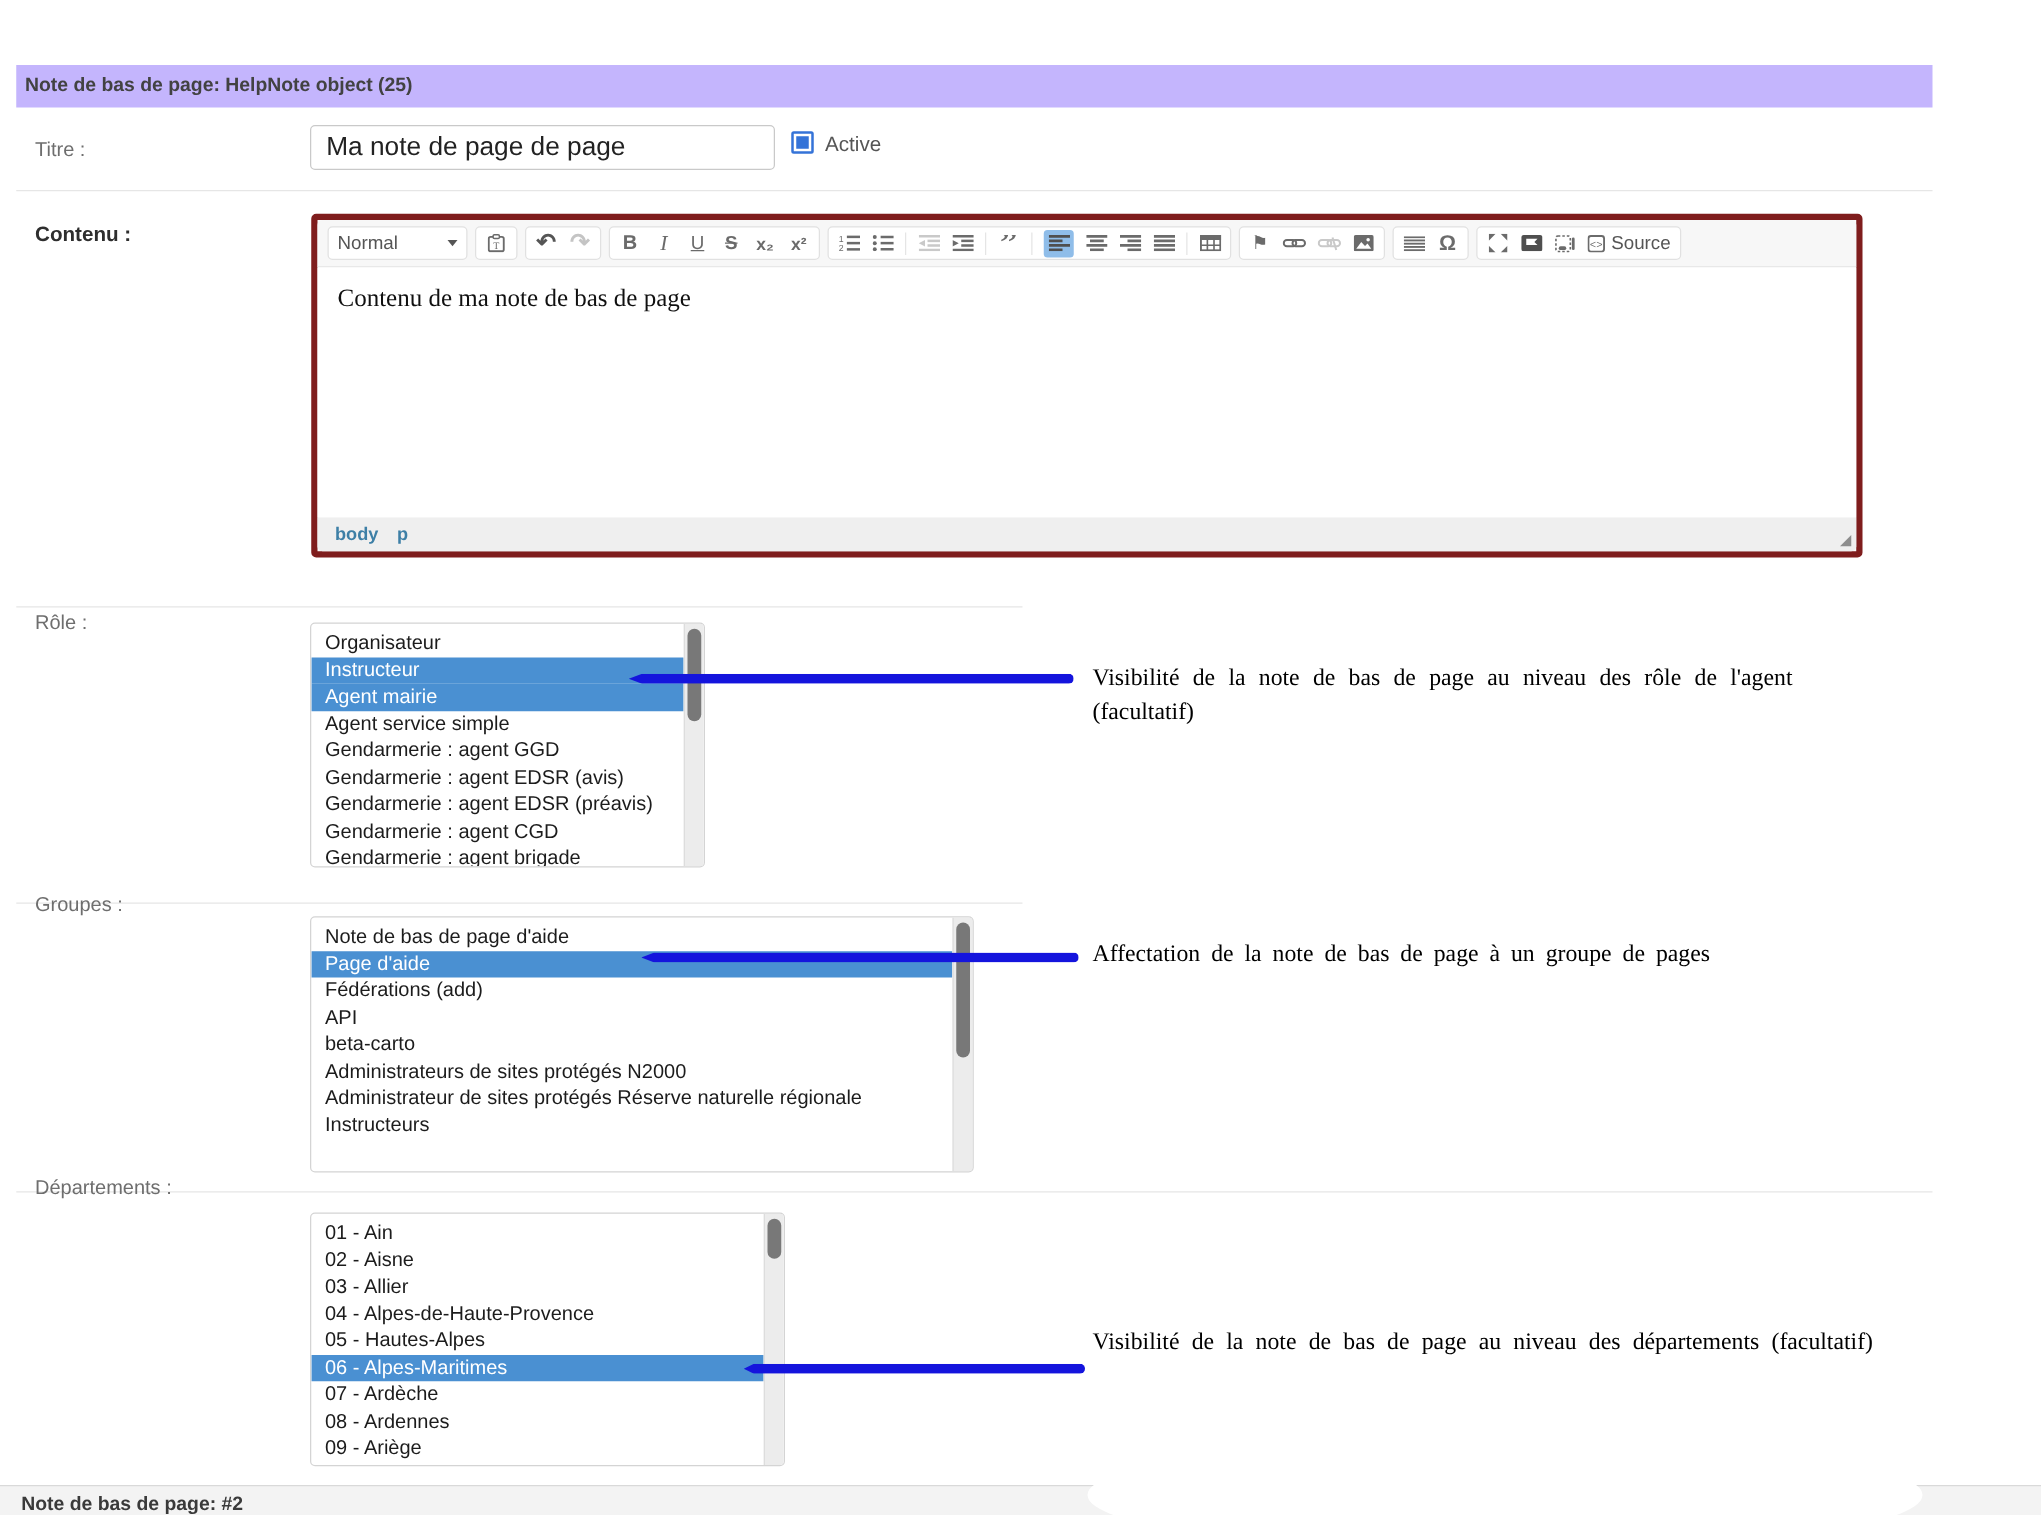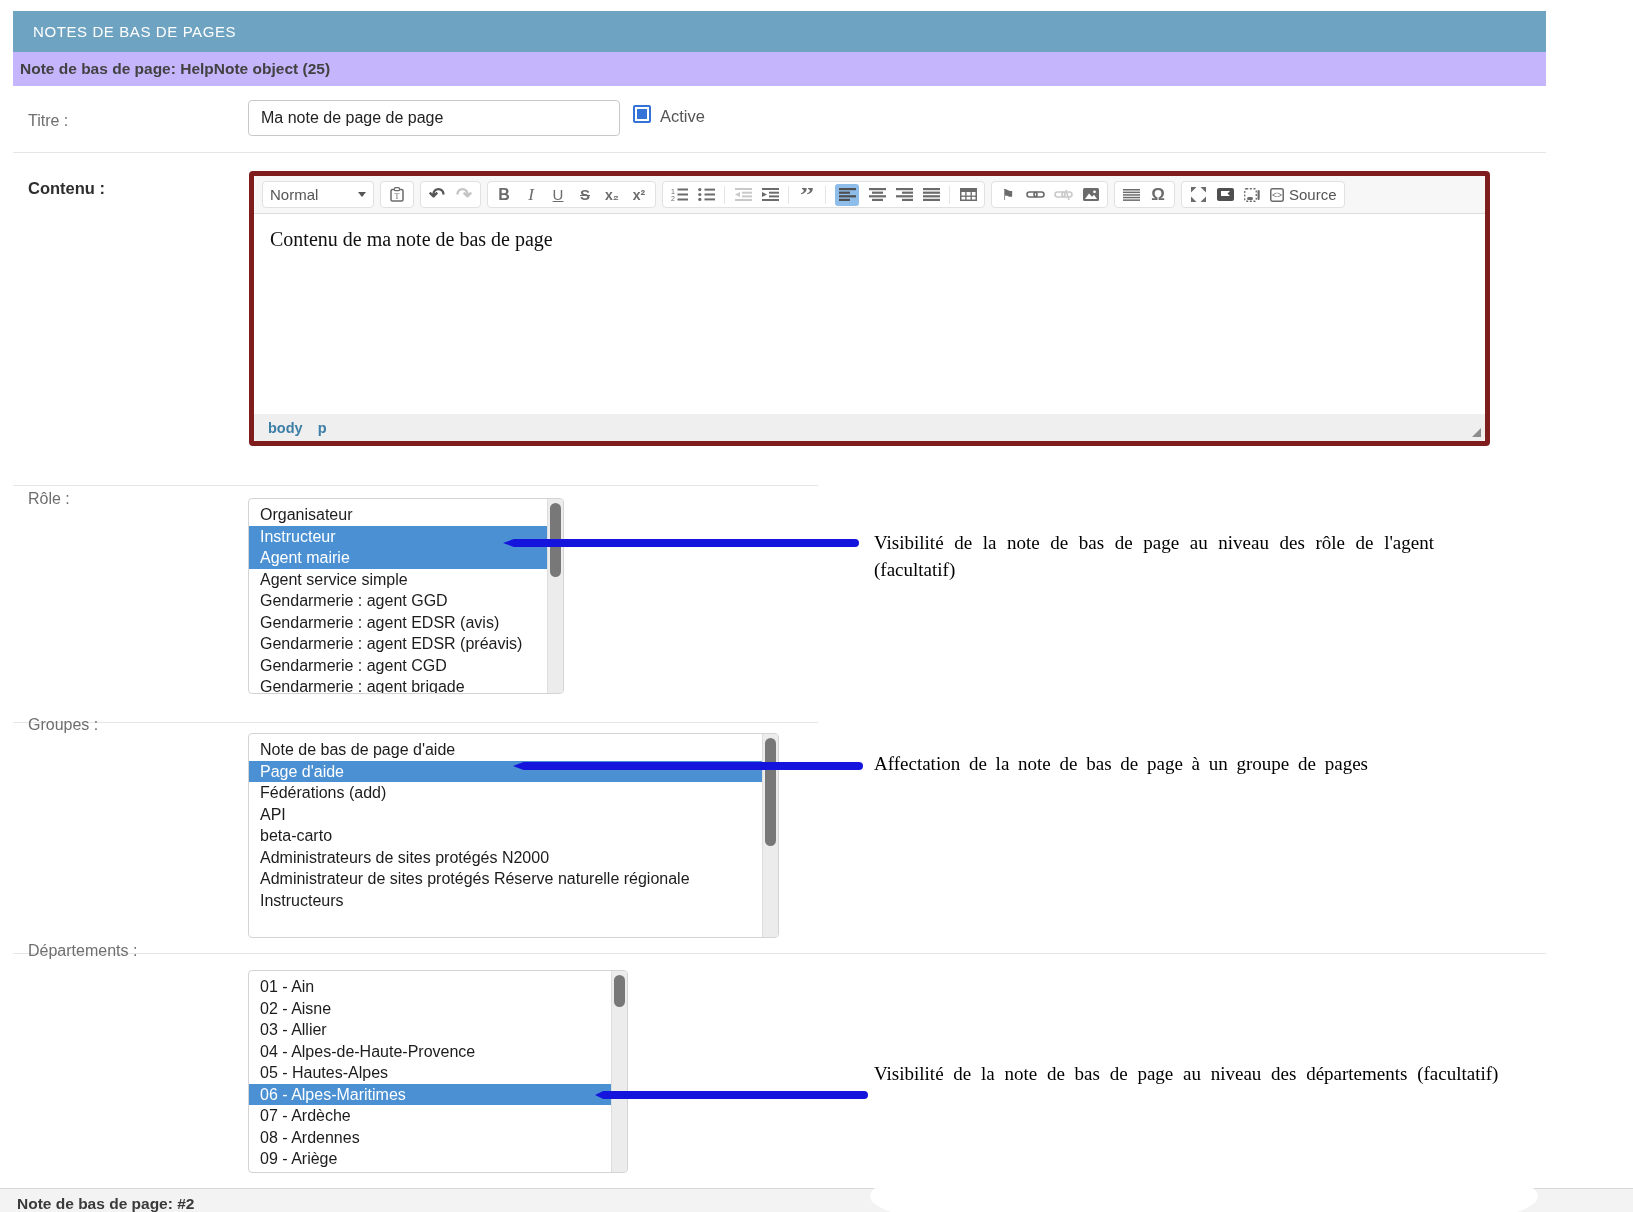--- a/index.html
+++ b/index.html
@@ -18,21 +18,21 @@
   .footbar .ftext{padding:6px 0 0 17px;font-weight:bold;font-size:15.5px;color:#3a3a3a;}
   .curl{position:absolute;left:870px;top:1150px;width:668px;height:92px;background:#fff;border-radius:50%;}
 
   
   .flabel{position:absolute;color:#6e6e6e;font-size:16px;}
   .flabel.bold{color:#2e2e2e;font-weight:bold;font-size:16.5px;}
   .divider{position:absolute;height:1px;background:#e6e6e6;}
 
   
   .txtinput{position:absolute;left:248px;top:100px;width:346px;height:34px;border:1px solid #c9c9c9;
-            border-radius:4px;padding:0 12px;font-size:16px;color:#222;font-family:inherit;background:#fff;}
+            border-radius:4px;padding:0 12px;font-size:21px;color:#222;font-family:inherit;background:#fff;}
   .chk{position:absolute;left:633px;top:105px;width:18px;height:18px;border:2px solid #3473d8;
        border-radius:2px;background:#fff;box-sizing:border-box;}
   .chk .fill{position:absolute;left:2px;top:2px;right:2px;bottom:2px;background:#3473d8;}
   .chklabel{position:absolute;left:660px;top:107px;font-size:16.5px;color:#555;}
 
   
   .editor{position:absolute;left:249px;top:171px;width:1241px;border:5px solid #7f1d1d;border-radius:4px;
           background:#fbfbfb;box-sizing:border-box;}
   .toolbar{display:flex;align-items:center;gap:6px;padding:5px 8px;background:#f7f7f7;
            border-bottom:1px solid #dcdcdc;border-radius:4px 4px 0 0;}
@@ -86,23 +86,20 @@
   .ann{position:absolute;font-family:"Liberation Serif",serif;font-size:19px;color:#000;line-height:1.4;}
   .ann.just{text-align:justify;}
   .nowrap{white-space:nowrap;}
   svg{display:block;}
 </style>
 </head>
 <body>
 
 <div class="page">
 
-  <div class="topbar">
-    <span>NOTES DE BAS DE PAGES</span>
-  </div>
 
   <div class="subbar">
     <span>Note de bas de page: HelpNote object (25)</span>
   </div>
 
   <div class="flabel" style="left:28px;top:112px;">Titre :</div>
   <input class="txtinput" type="text" value="Ma note de page de page" style="">
   <div class="chk">
       <div class="fill"></div>
     </div>

